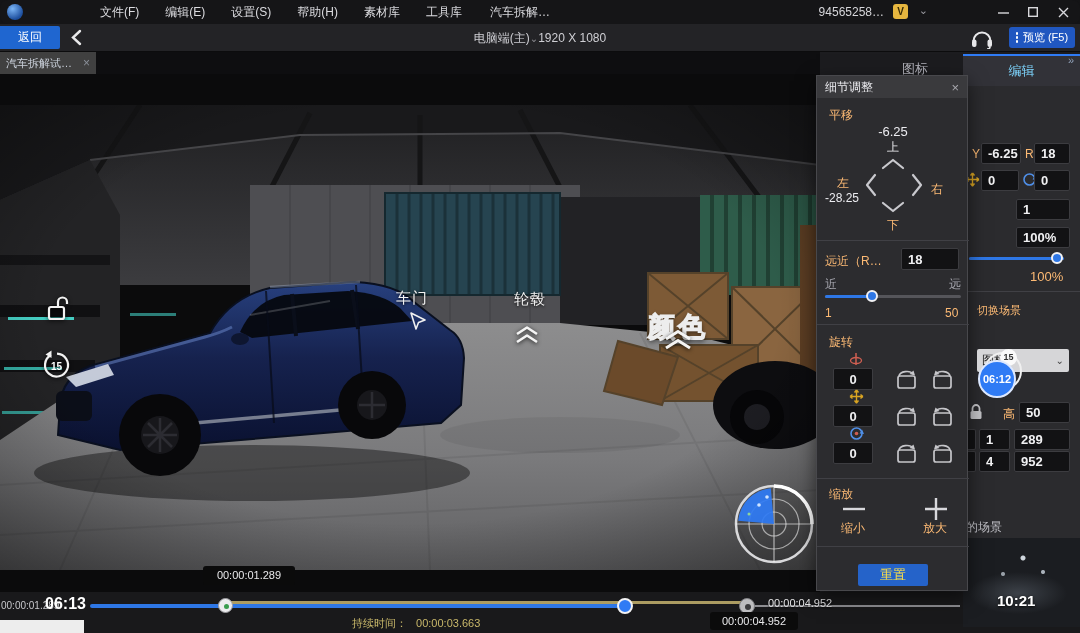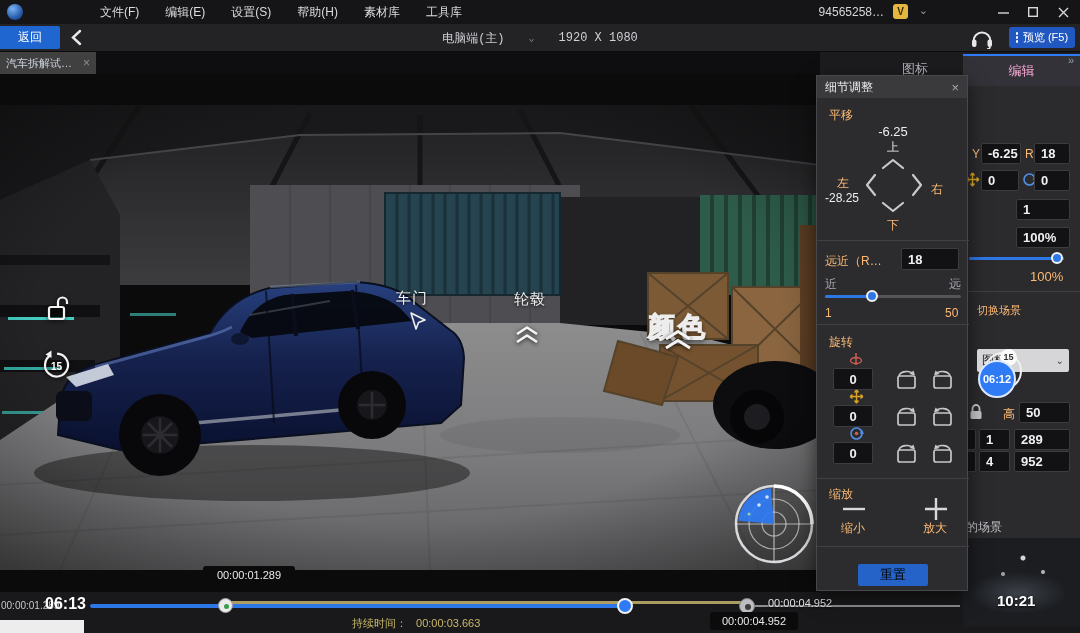--- a/index.html
+++ b/index.html
@@ -23,21 +23,21 @@
   .vbadge{position:absolute; right:172px; top:4px; width:15px; height:15px; background:#e6b63f; border-radius:3px;
           color:#3a2c05; font-size:10px; font-weight:bold; text-align:center; line-height:15px;}
   .acct-chev{position:absolute; right:152px; top:4px; color:#9a9aa0; font-size:11px;}
   .winbtn{position:absolute; top:0; width:30px; height:24px; display:flex; align-items:center; justify-content:center; color:#d8d8dc;}
 
   
   .toolbar{position:absolute; left:0; top:24px; width:1080px; height:28px; background:#232326; border-bottom:1px solid #0c0c0d;}
   .back-btn{position:absolute; left:0; top:2px; width:60px; height:23px; background:#1f66d0; color:#fff; font-size:12px;
             text-align:center; line-height:23px; border-radius:0 2px 2px 0;}
   .back-chev{position:absolute; left:70px; top:5px;}
-  .device-area{position:absolute; left:0; right:0; top:0; height:28px; display:flex; align-items:center; justify-content:center; gap:24px; color:#cfcfd4; font-size:12px;font-family:Liberation Mono, monospace;}
+  .device-area{position:absolute; left:0; right:0; top:0; height:28px; display:flex; align-items:center; justify-content:center; gap:0; color:#cfcfd4; font-size:12px;}
   .preview-btn{position:absolute; right:5px; top:3px; width:66px; height:21px; background:#2057c0; border-radius:3px;
                color:#fff; font-size:11px; display:flex; align-items:center; justify-content:center; gap:4px;}
   .dots{display:inline-block; width:3px;}
   .dots i{display:block; width:2.5px; height:2.5px; border-radius:50%; background:#fff; margin:1.5px 0;}
   .headphone{position:absolute; right:86px; top:4px;}
 
   
   .tabrow{position:absolute; left:0; top:52px; width:1080px; height:22px; background:#0e0e10;}
   .scene-tab{position:absolute; left:0; top:0; width:96px; height:22px; background:#404040; color:#ccd2dc; font-size:11px;
              display:flex; align-items:center; padding:4px 6px;}
@@ -54,36 +54,36 @@
   
   .inp{background:#121214; border:1px solid #3c3c40; color:#f0f0f2; font-size:13px; font-weight:bold;
        display:flex; align-items:center; padding:0 6px; border-radius:2px;}
   .divider{position:absolute; height:1px; background:#404045;}
   .lbl{color:#fdba74; font-size:12px;}
 
   
   .rightzone{position:absolute; left:820px; top:52px; width:260px; height:540px; background:#1c1c1f;}
   .ptab-icons{position:absolute; left:50px; top:3px; width:90px; height:28px; line-height:28px; text-align:center; color:#b4b4bc; font-size:13px;}
   .ptab-edit{position:absolute; left:143px; top:2px; width:117px; height:32px; background:#323238; border-top:2px solid #2f7bf5;
-             color:#f9a8d4; font-size:13px; text-align:center; line-height:30px;}
+             color:#7dd3fc; font-size:13px; text-align:center; line-height:30px;}
   .collapse{position:absolute; right:6px; top:2px; color:#8fa0b8; font-size:11px;}
   .editpanel{position:absolute; left:143px; top:34px; width:117px; height:506px; background:#2b2b2e;}
 
   
   .detailpanel{position:absolute; left:816px; top:75px; width:152px; height:516px; background:#2c2c2f;
                border:1px solid #48484c; box-shadow:0 6px 18px rgba(0,0,0,.55); z-index:30;}
   .dp-header{position:absolute; left:0; top:0; width:100%; height:22px; background:#3a3a3d; display:flex; align-items:center; padding:0 8px;}
   .dp-header .t{font-size:12px; color:#ececf0;}
   .dp-header .x{margin-left:auto; color:#a8a8ae; font-size:13px;}
   .panbtn{stroke:#c9c9ce; stroke-width:2.2; fill:none; stroke-linecap:round; stroke-linejoin:round;}
   .rotin{position:absolute; width:40px; height:22px; justify-content:center;}
   .sl-track{position:absolute; height:3px; background:#55555a; border-radius:2px;}
   .sl-fill{position:absolute; height:3px; background:#2e77e6; border-radius:2px;}
   .sl-handle{position:absolute; width:12px; height:12px; border-radius:50%; background:#2e77e6; border:2px solid #f2f2f4;}
-  .reset-btn{position:absolute; left:41px; top:488px; width:70px; height:22px; background:#2563c9; color:#000000;
+  .reset-btn{position:absolute; left:41px; top:488px; width:70px; height:22px; background:#2563c9; color:#fde047;
              font-size:13px; text-align:center; line-height:22px; border-radius:2px;}
 
   
   .bottombar{position:absolute; left:0; top:592px; width:1080px; height:41px; background:#19191b;}
   .tl-time-sm{position:absolute; left:1px; top:8px; font-size:10px; color:#c8c8cc;}
   .tl-clock{position:absolute; left:45px; top:3px; font-size:16px; font-weight:bold; color:#fff;}
   .tl-gray{position:absolute; left:747px; top:13px; width:213px; height:2px; background:#8e8e92;}
   .tl-blue{position:absolute; left:90px; top:12px; width:535px; height:4px; background:#2e77e6; border-radius:2px;}
   .tl-tan{position:absolute; left:226px; top:9px; width:521px; height:3px; background:#ac9c62;}
   .handle{position:absolute; border-radius:50%;}
@@ -115,20 +115,21 @@
   <div class="titlebar">
     <div class="logo"></div>
     <div class="menus">
       <span>文件(F)</span>
       <span>编辑(E)</span>
       <span>设置(S)</span>
       <span>帮助(H)</span>
       <span>素材库</span>
       <span>工具库</span>
     </div>
+    <div class="win-title nowrap">汽车拆解…</div>
     <div class="account nowrap">94565258…</div>
     <div class="vbadge">V</div>
     <div class="acct-chev">⌄</div>
     <div class="winbtn" style="right:62px;">
       <svg width="11" height="11">
           <line x1="0" y1="6" x2="11" y2="6" stroke="#d8d8dc" stroke-width="1.4"></line>
         </svg>
     </div>
     <div class="winbtn" style="right:32px;">
       <svg width="10" height="10">

